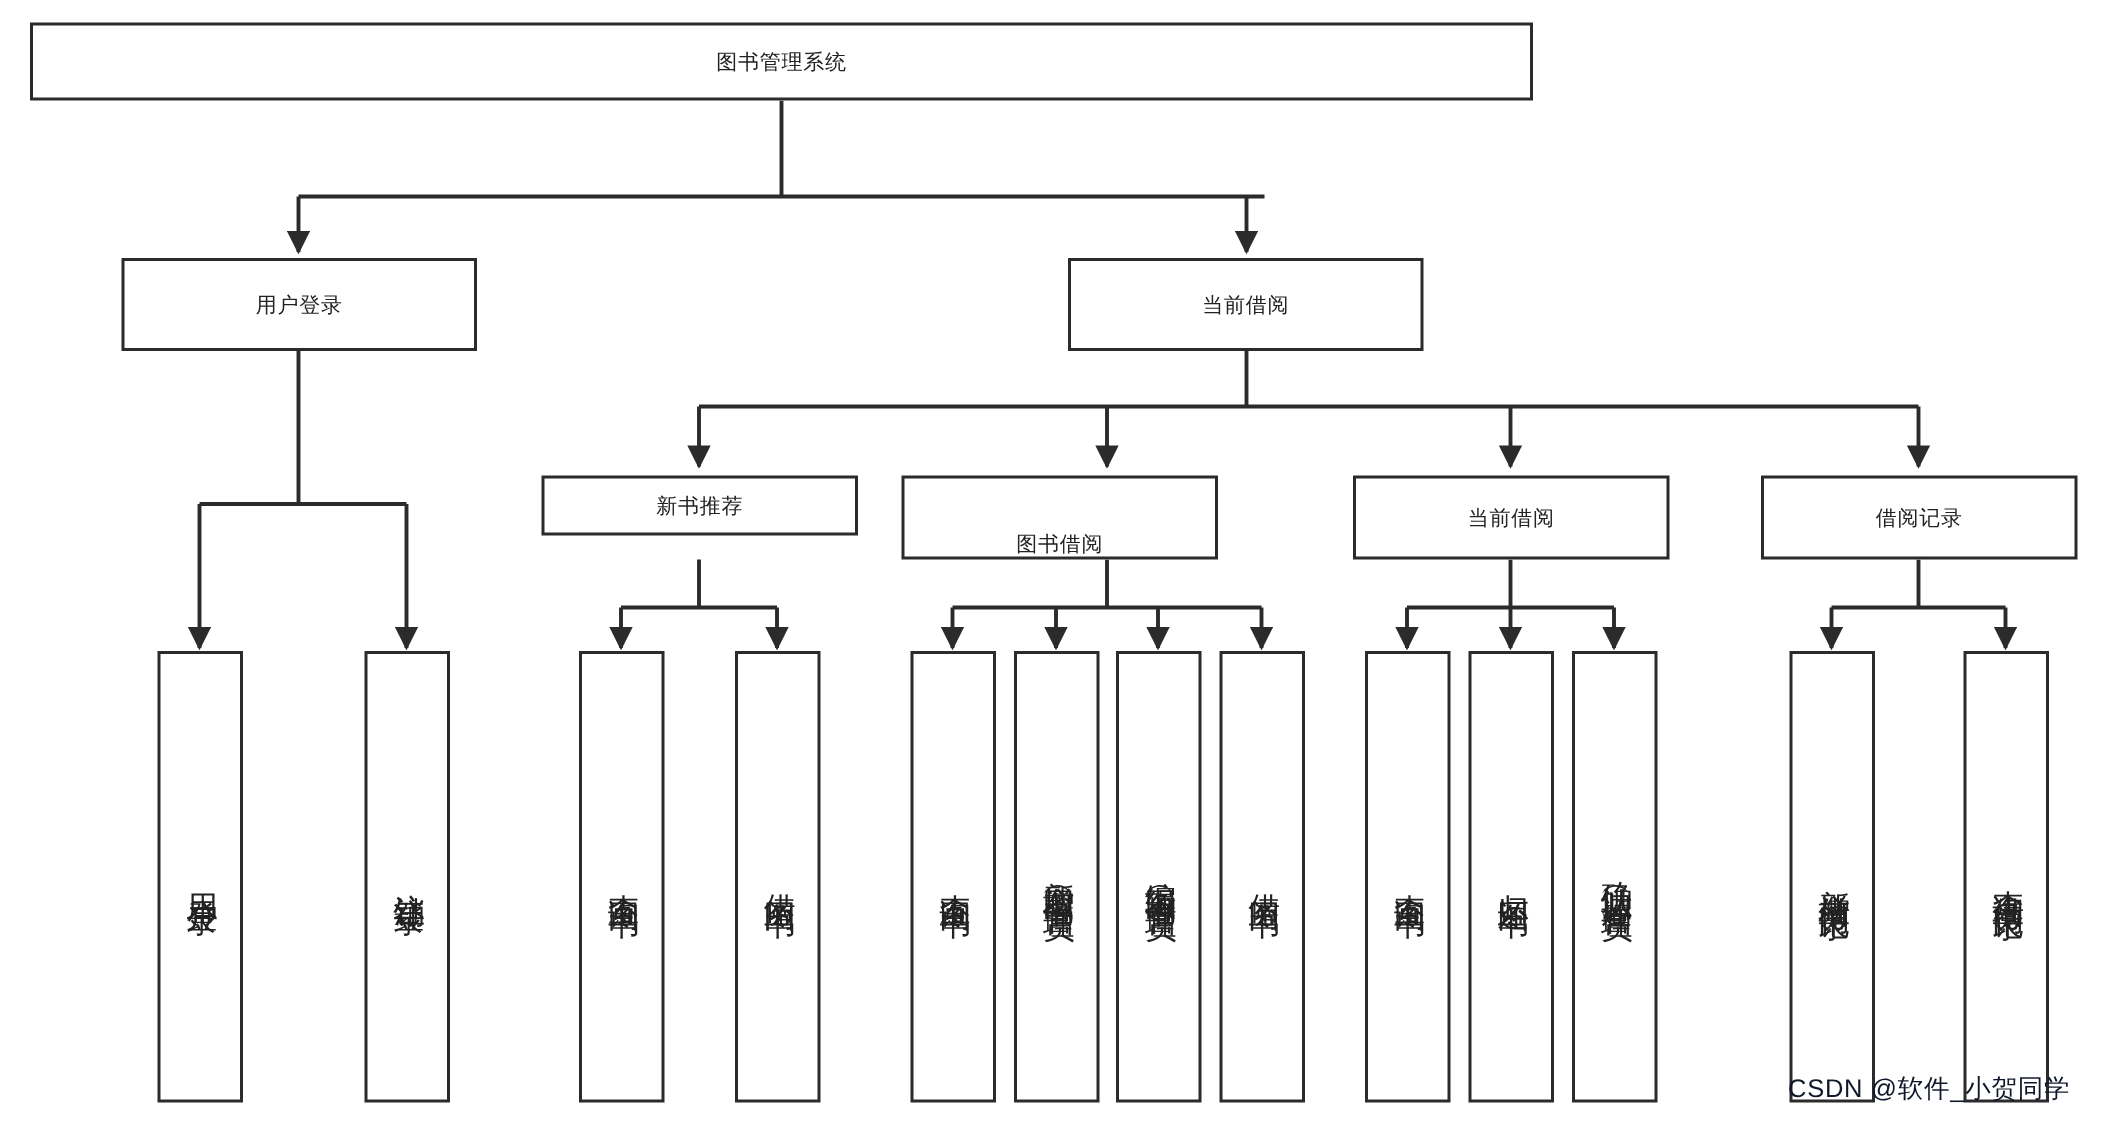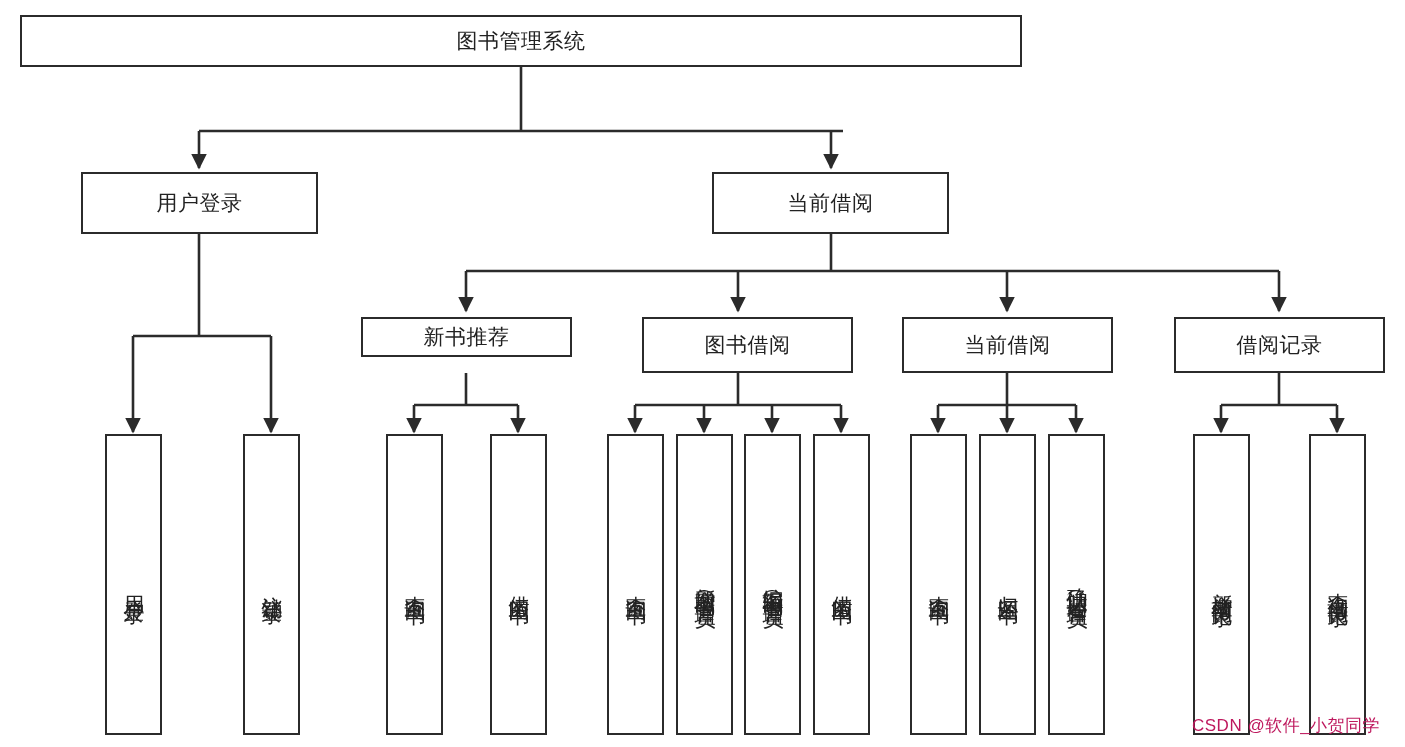--- a/index.html
+++ b/index.html
@@ -31,38 +31,38 @@
     box-sizing: border-box;
     border: 2px solid #2b2b2b;
     background: #ffffff;
     display: flex;
     align-items: center;
     justify-content: center;
     text-align: center;
     line-height: 1.18;
   }
   .node.h {
-    font-size: 21px;
+    font-size: 14px;
     letter-spacing: 0.5px;
   }
   .node.v {
     font-size: 21px;
     writing-mode: vertical-rl;
     text-orientation: upright;
     letter-spacing: 3px;
     padding: 4px 0;
   }
   .node.v .lbl {
     writing-mode: vertical-rl;
     text-orientation: upright;
   }
   .watermark {
     position: absolute;
     font-size: 17px;
-    color: #be185d;
+    color: #0f172a;
     white-space: nowrap;
     letter-spacing: 0.5px;
   }
 </style>
 </head>
 <body>
 
 <div id="canvas">
 
   <svg class="edges" viewBox="0 0 1405 747">
@@ -122,21 +122,21 @@
   <div class="node h" style="left:81px; top:172px; width:237px; height:62px;">
     <span class="lbl">用户登录</span>
   </div>
   <div class="node h" style="left:712px; top:172px; width:237px; height:62px;">
     <span class="lbl">当前借阅</span>
   </div>
 
   <div class="node h" style="left:361px; top:317px; width:211px; height:40px;">
     <span class="lbl">新书推荐</span>
   </div>
-  <div class="node h" style="left:642px; top:317px; width:211px; height:56px;">
+  <div class="node h" style="left:601px; top:317px; width:211px; height:56px;align-items:flex-end;">
     <span class="lbl">图书借阅</span>
   </div>
   <div class="node h" style="left:1174px; top:317px; width:211px; height:56px;">
     <span class="lbl">借阅记录</span>
   </div>
   <div class="node h" style="left:902px; top:317px; width:211px; height:56px;">
     <span class="lbl">当前借阅</span>
   </div>
 
   <div class="node v" style="left:105px; top:434px; width:57px; height:301px;">

